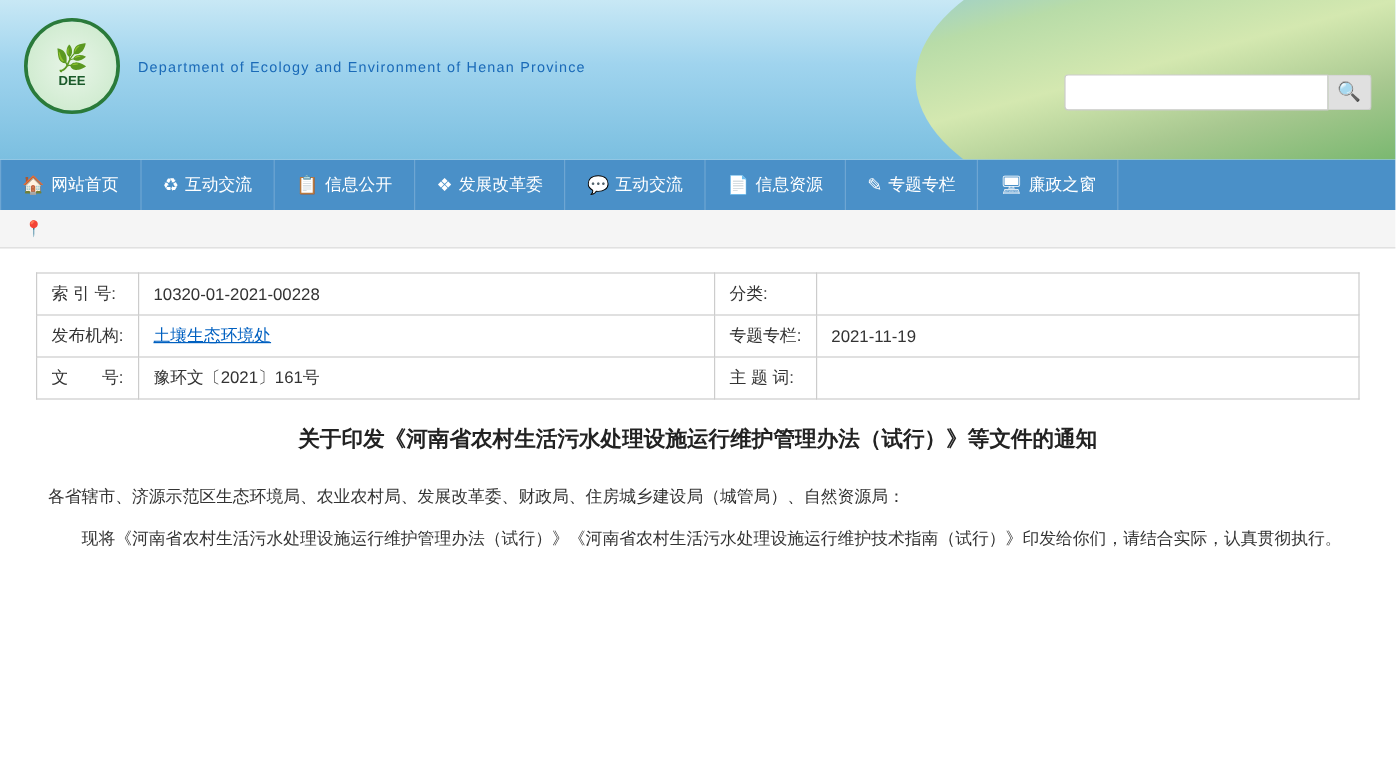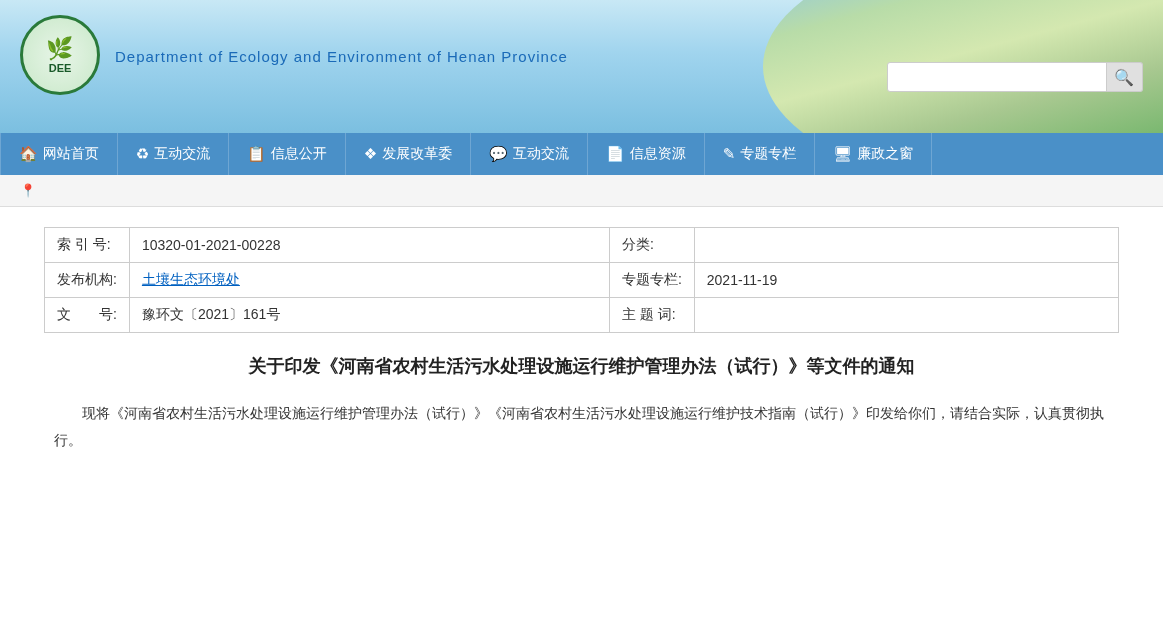--- a/index.html
+++ b/index.html
@@ -60,21 +60,21 @@
     }
     .header-title-block { }
     .header-title-cn {
       font-size: 46px;
       font-weight: bold;
       color: #1a6a3a;
       letter-spacing: 8px;
       text-shadow: 1px 1px 2px rgba(255,255,255,0.5);
     }
     .header-title-en {
-      font-size: 15px;
+      font-size: 12px;
       color: #1a6ab8;
       letter-spacing: 1px;
       margin-top: 2px;
     }
     .search-area {
       position: absolute;
       right: 20px;
       bottom: 18px;
       display: flex;
       align-items: center;
@@ -134,21 +134,21 @@
       padding: 8px 20px;
       font-size: 13px;
       color: #555;
       display: flex;
       align-items: center;
     }
     .breadcrumb-icon { color: #e05a00; margin-right: 8px; }
 
     
     .content-area {
-      padding: 20px 44px;
+      padding: 20px 30px;
     }
 
     
     .info-table {
       width: 100%;
       border-collapse: collapse;
       border: 1px solid #ccc;
       margin-bottom: 20px;
     }
     .info-table td {
@@ -267,16 +267,17 @@
       <td class="value">豫环文〔2021〕161号</td>
       <td class="label">主 题 词:</td>
       <td class="value"></td>
     </tr>
   </tbody>
     </table>
 
   <div class="article-title">关于印发《河南省农村生活污水处理设施运行维护管理办法（试行）》等文件的通知</div>
 
   <div class="article-body">
+    <p>各省辖市、济源示范区生态环境局、农业农村局、发展改革委、财政局、住房城乡建设局（城管局）、自然资源局：</p>
     <p>　　现将《河南省农村生活污水处理设施运行维护管理办法（试行）》《河南省农村生活污水处理设施运行维护技术指南（试行）》印发给你们，请结合实际，认真贯彻执行。</p>
   </div>
 
 </div>
 
 </body></html>

